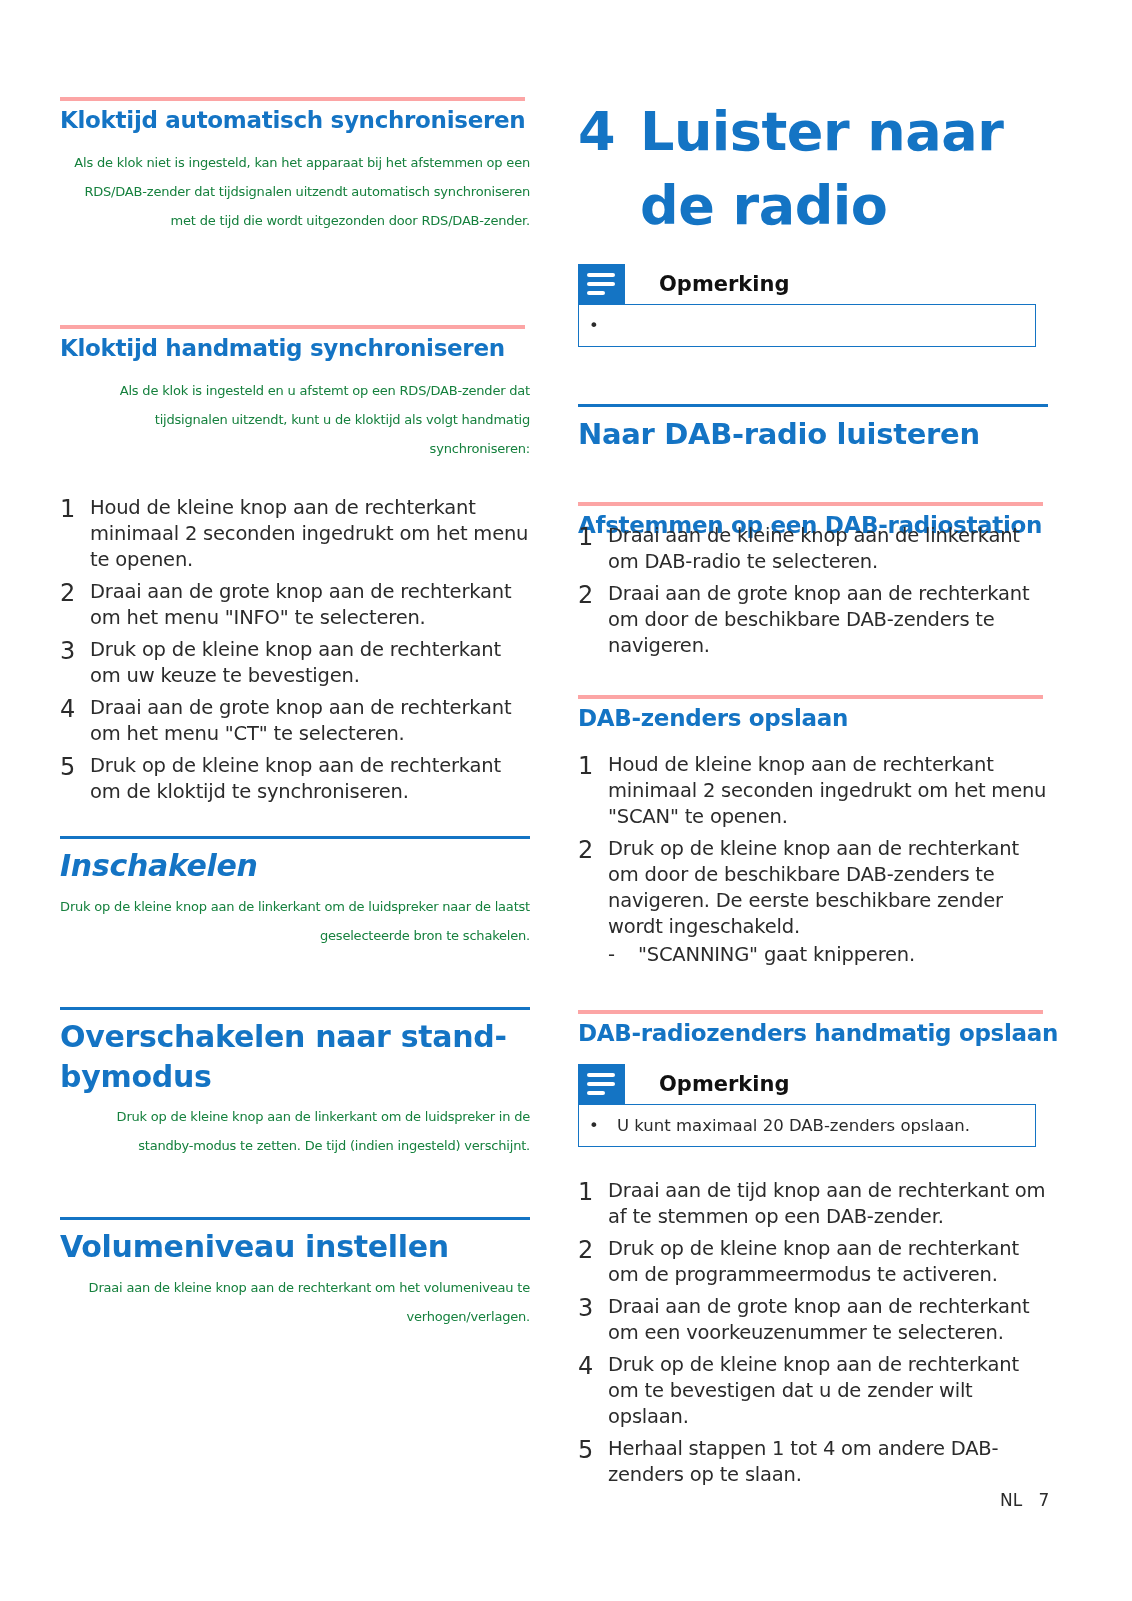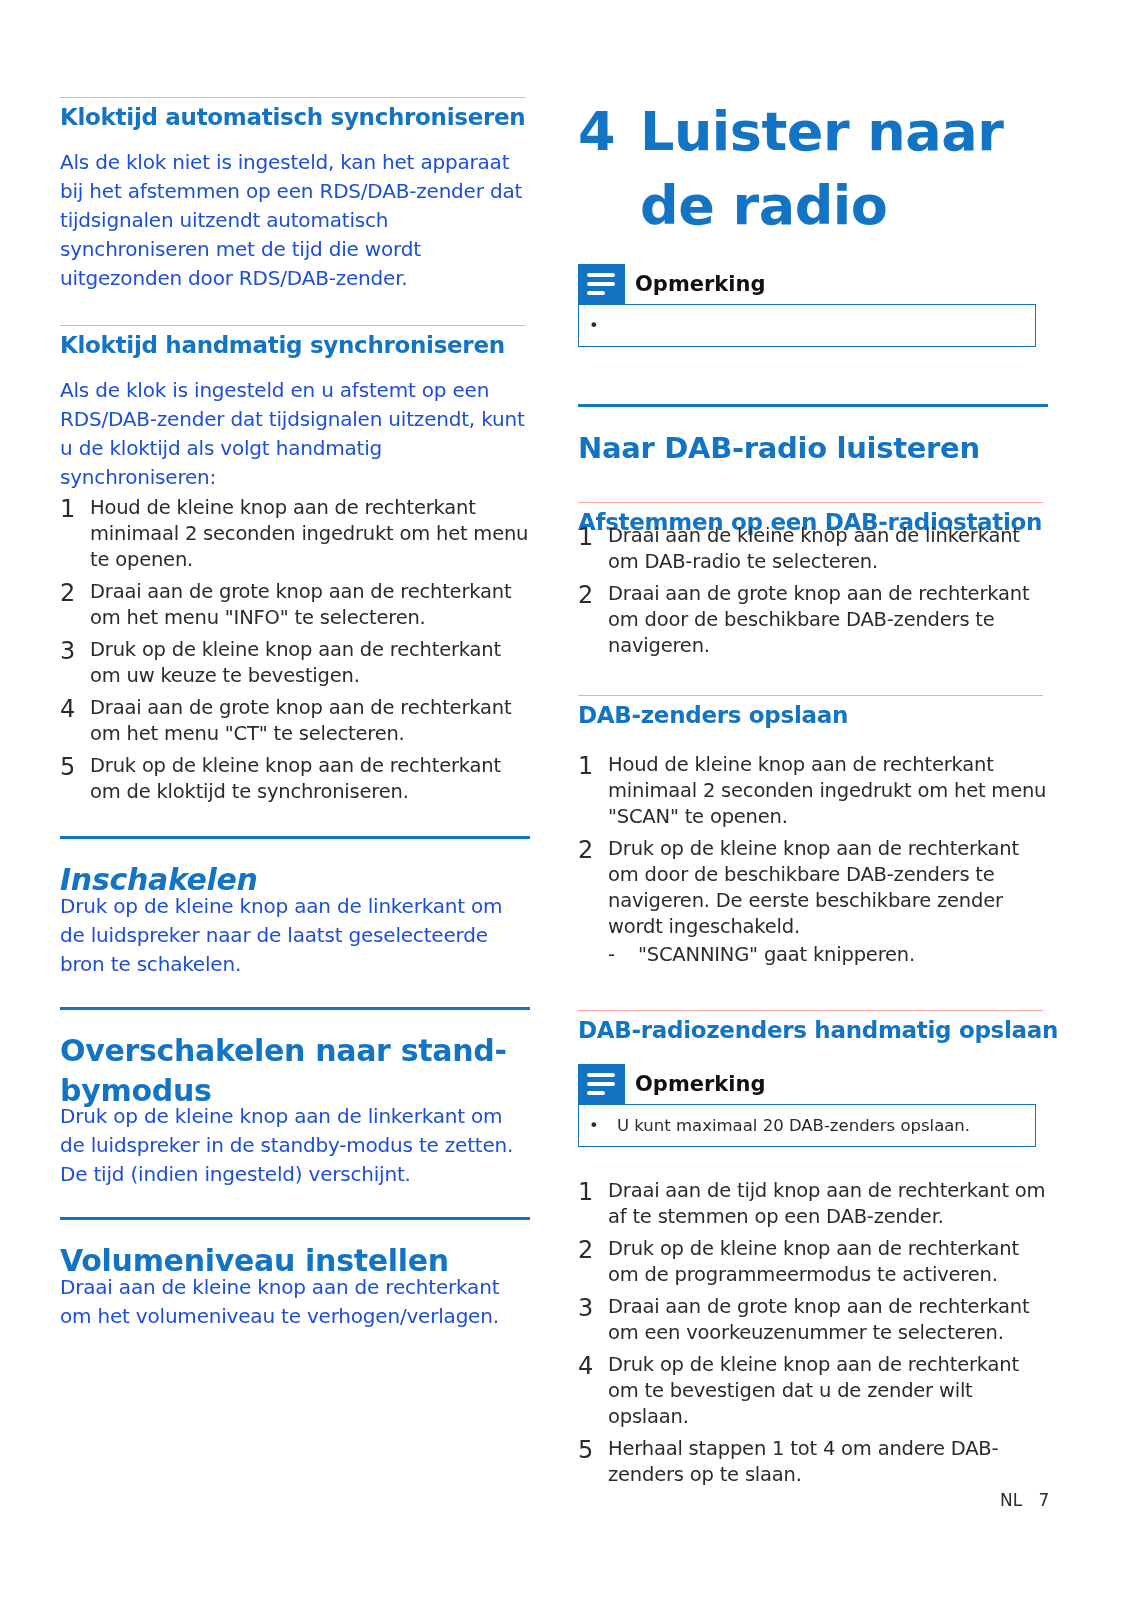--- a/index.html
+++ b/index.html
@@ -1,36 +1,36 @@
 <!DOCTYPE html>
 <html><head>
 <meta charset="utf-8">
 <style>
   html, body { margin:0; padding:0; background:#ffffff; }
   body { width:1132px; height:1601px; position:relative; overflow:hidden;
          font-family:"DejaVu Sans", "Liberation Sans", sans-serif; color:#2b2b2b; }
   .col { position:absolute; top:0; }
   .left { left:60px; width:470px; }
   .right { left:591px; width:470px; }
-  .h3 { position:absolute; left:0; right:5px; border-top:1px solid #fca5a5; padding-top:6px;
+  .h3 { position:absolute; left:0; right:5px; border-top:4px solid #fca5a5; padding-top:6px;
         font-size:23px; font-weight:bold; color:#1474c4; letter-spacing:-0.3px; white-space:nowrap; }
-  .h2 { position:absolute; left:0; right:0; border-top:3px solid #1474c4; padding-top:21px;
+  .h2 { position:absolute; left:0; right:0; border-top:3px solid #1474c4; padding-top:7px;
         font-size:30px; font-weight:bold; color:#1474c4; line-height:40px; letter-spacing:-0.3px; }
-  .p { position:absolute; left:0; right:0; font-size:20px; line-height:29px; color:#1d4ed8; letter-spacing:-0.2px; }
+  .p { position:absolute; left:0; right:0; font-size:13px; line-height:29px; color:#15803d; letter-spacing:-0.2px;text-align:right; }
   .steps { position:absolute; left:0; right:0; }
   .step { display:flex; margin-bottom:6px; font-size:19.5px; line-height:26px; letter-spacing:-0.2px; }
   .step .num { width:30px; flex:none; font-size:24px; line-height:28px; color:#2b2b2b; }
   .step .txt { flex:1; }
   .sub { display:flex; margin-top:2px; }
   .sub .dash { width:30px; flex:none; }
   .chapter { position:absolute; left:0; top:95px; font-size:54px; font-weight:bold; color:#1474c4; line-height:74px; letter-spacing:-0.5px; }
   .chapter .cnum { position:absolute; left:0; top:0; }
   .chapter .ctitle { position:absolute; left:62px; top:0; width:420px; }
   .note { position:absolute; left:0; width:458px; }
-  .note-head { display:flex; align-items:center; height:40px; }
+  .note-head { display:flex; align-items:center; height:40px;gap:24px; }
   .note-icon { width:47px; height:40px; background:#1474c4; display:flex; flex-direction:column; justify-content:center; padding-left:9px; box-sizing:border-box; gap:5px; }
   .note-icon span { display:block; height:4px; background:#fff; border-radius:2px; }
   .note-title { font-size:21px; font-weight:bold; color:#111; margin-left:10px; }
   .note-body { border:1.5px solid #1474c4; padding:8px 10px 8px 10px; font-size:16.5px; line-height:25px; display:flex; }
   .note-body .bullet { width:28px; flex:none; }
   .footer { position:absolute; left:1000px; top:1490px; font-size:17px; color:#2b2b2b; }
 </style>
 </head>
 <body>
 

